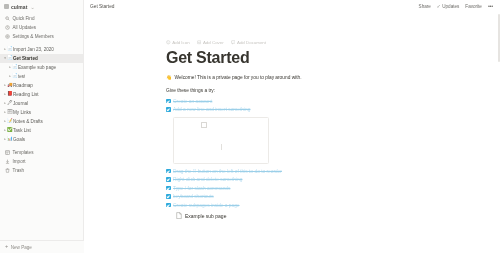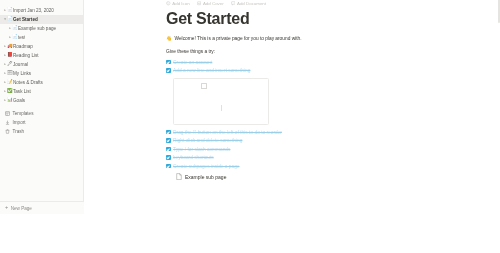--- a/index.html
+++ b/index.html
@@ -13,21 +13,20 @@
     overflow: hidden;
     font-family: "Liberation Sans", sans-serif;
     font-size: 5px;
     color: #37352f;
     -webkit-font-smoothing: antialiased;
   }
   .app {
     display: flex;
     width: 500px;
     height: 214px;
-    align-items: flex-end;
   }
 
   
   .sidebar {
     width: 84px;
     height: 253px;
     background: #fbfbfa;
     border-right: 1px solid #ecebea;
     box-sizing: border-box;
     display: flex;

